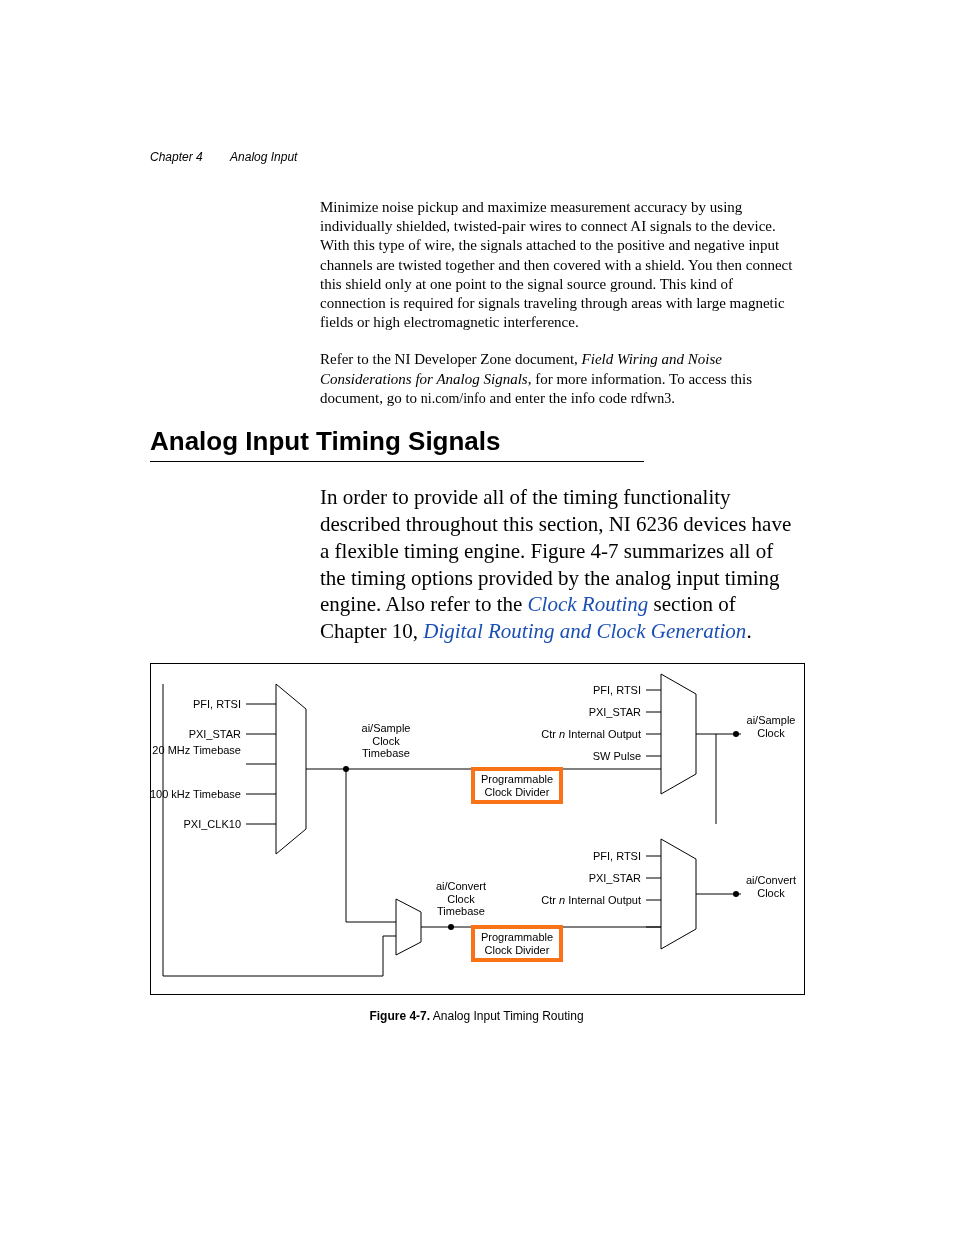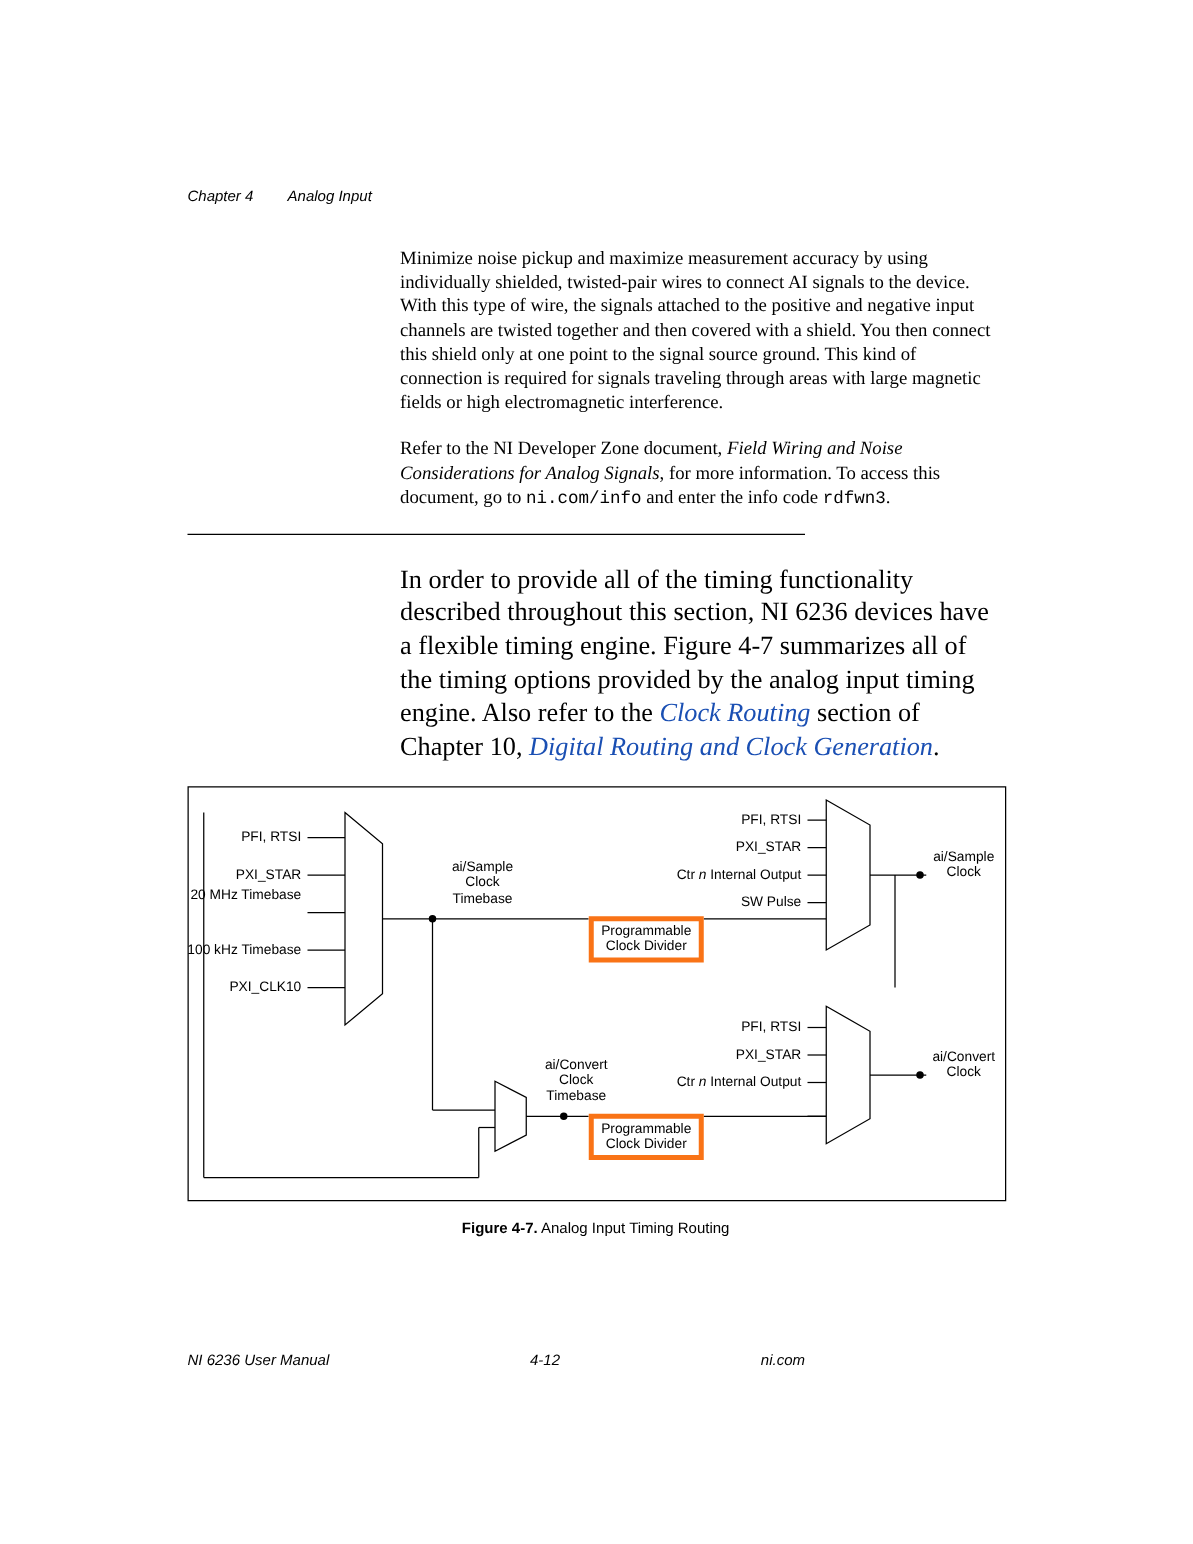--- a/index.html
+++ b/index.html
@@ -29,21 +29,21 @@
   }
   .running-head .sep { margin: 0 12px; }
   .body-block {
     margin-left: 170px;
     margin-top: 50px;
     width: 480px;
     font-size: 15px;
     line-height: 1.28;
   }
   .body-block p { margin: 0 0 18px 0; }
-  .body-block .mono { font-family: Liberation Mono, monospace; font-size: 14px; }
+  .body-block .mono { font-family: Liberation Serif, serif; font-size: 14px; }
   .body-block .ital { font-style: italic; }
 
   h2.section {
     font-family: Arial, Helvetica, sans-serif;
     font-weight: 700;
     font-size: 26px;
     letter-spacing: 0px;
     margin: 16px 0 4px 0;
     font-stretch: condensed;
   }
@@ -129,20 +129,21 @@
     <span>Analog Input</span>
   </div>
 
   <div class="body-block">
     <p>Minimize noise pickup and maximize measurement accuracy by using individually shielded, twisted-pair wires to connect AI signals to the device. With this type of wire, the signals attached to the positive and negative input channels are twisted together and then covered with a shield. You then connect this shield only at one point to the signal source ground. This kind of connection is required for signals traveling through areas with large magnetic fields or high electromagnetic interference.</p>
     <p>
       <span>Refer to the NI Developer Zone document, </span><span class="ital">Field Wiring and Noise Considerations for Analog Signals</span><span>, for more information. To access this document, go to </span><span class="mono">ni.com/info</span><span> and enter the info code </span><span class="mono">rdfwn3</span><span>.</span>
     </p>
   </div>
 
+  <h2 class="section">Analog Input Timing Signals</h2>
   <hr class="rule">
 
   <div class="after-heading">
     <p>
       <span>In order to provide all of the timing functionality described throughout this section, NI 6236 devices have a flexible timing engine. Figure 4-7 summarizes all of the timing options provided by the analog input timing engine. Also refer to the </span><a href="#" class="link">Clock Routing</a><span> section of Chapter 10, </span><a href="#" class="link">Digital Routing and Clock Generation</a><span>.</span>
     </p>
   </div>
 
   <div class="figure-wrap">
 
@@ -249,19 +250,14 @@
     </span>
 
     <span class="lbl center" style="left:590px; top:210px; width:60px; white-space:normal">ai/Convert
 Clock</span>
   </div>
 
   <div class="caption">
     <b>Figure 4-7.</b><span>  Analog Input Timing Routing</span>
   </div>
 
-  <div class="footer">
-    <span>NI 6236 User Manual</span>
-    <span>4-12</span>
-    <span>ni.com</span>
-  </div>
 
 </div>
 
 </body></html>

